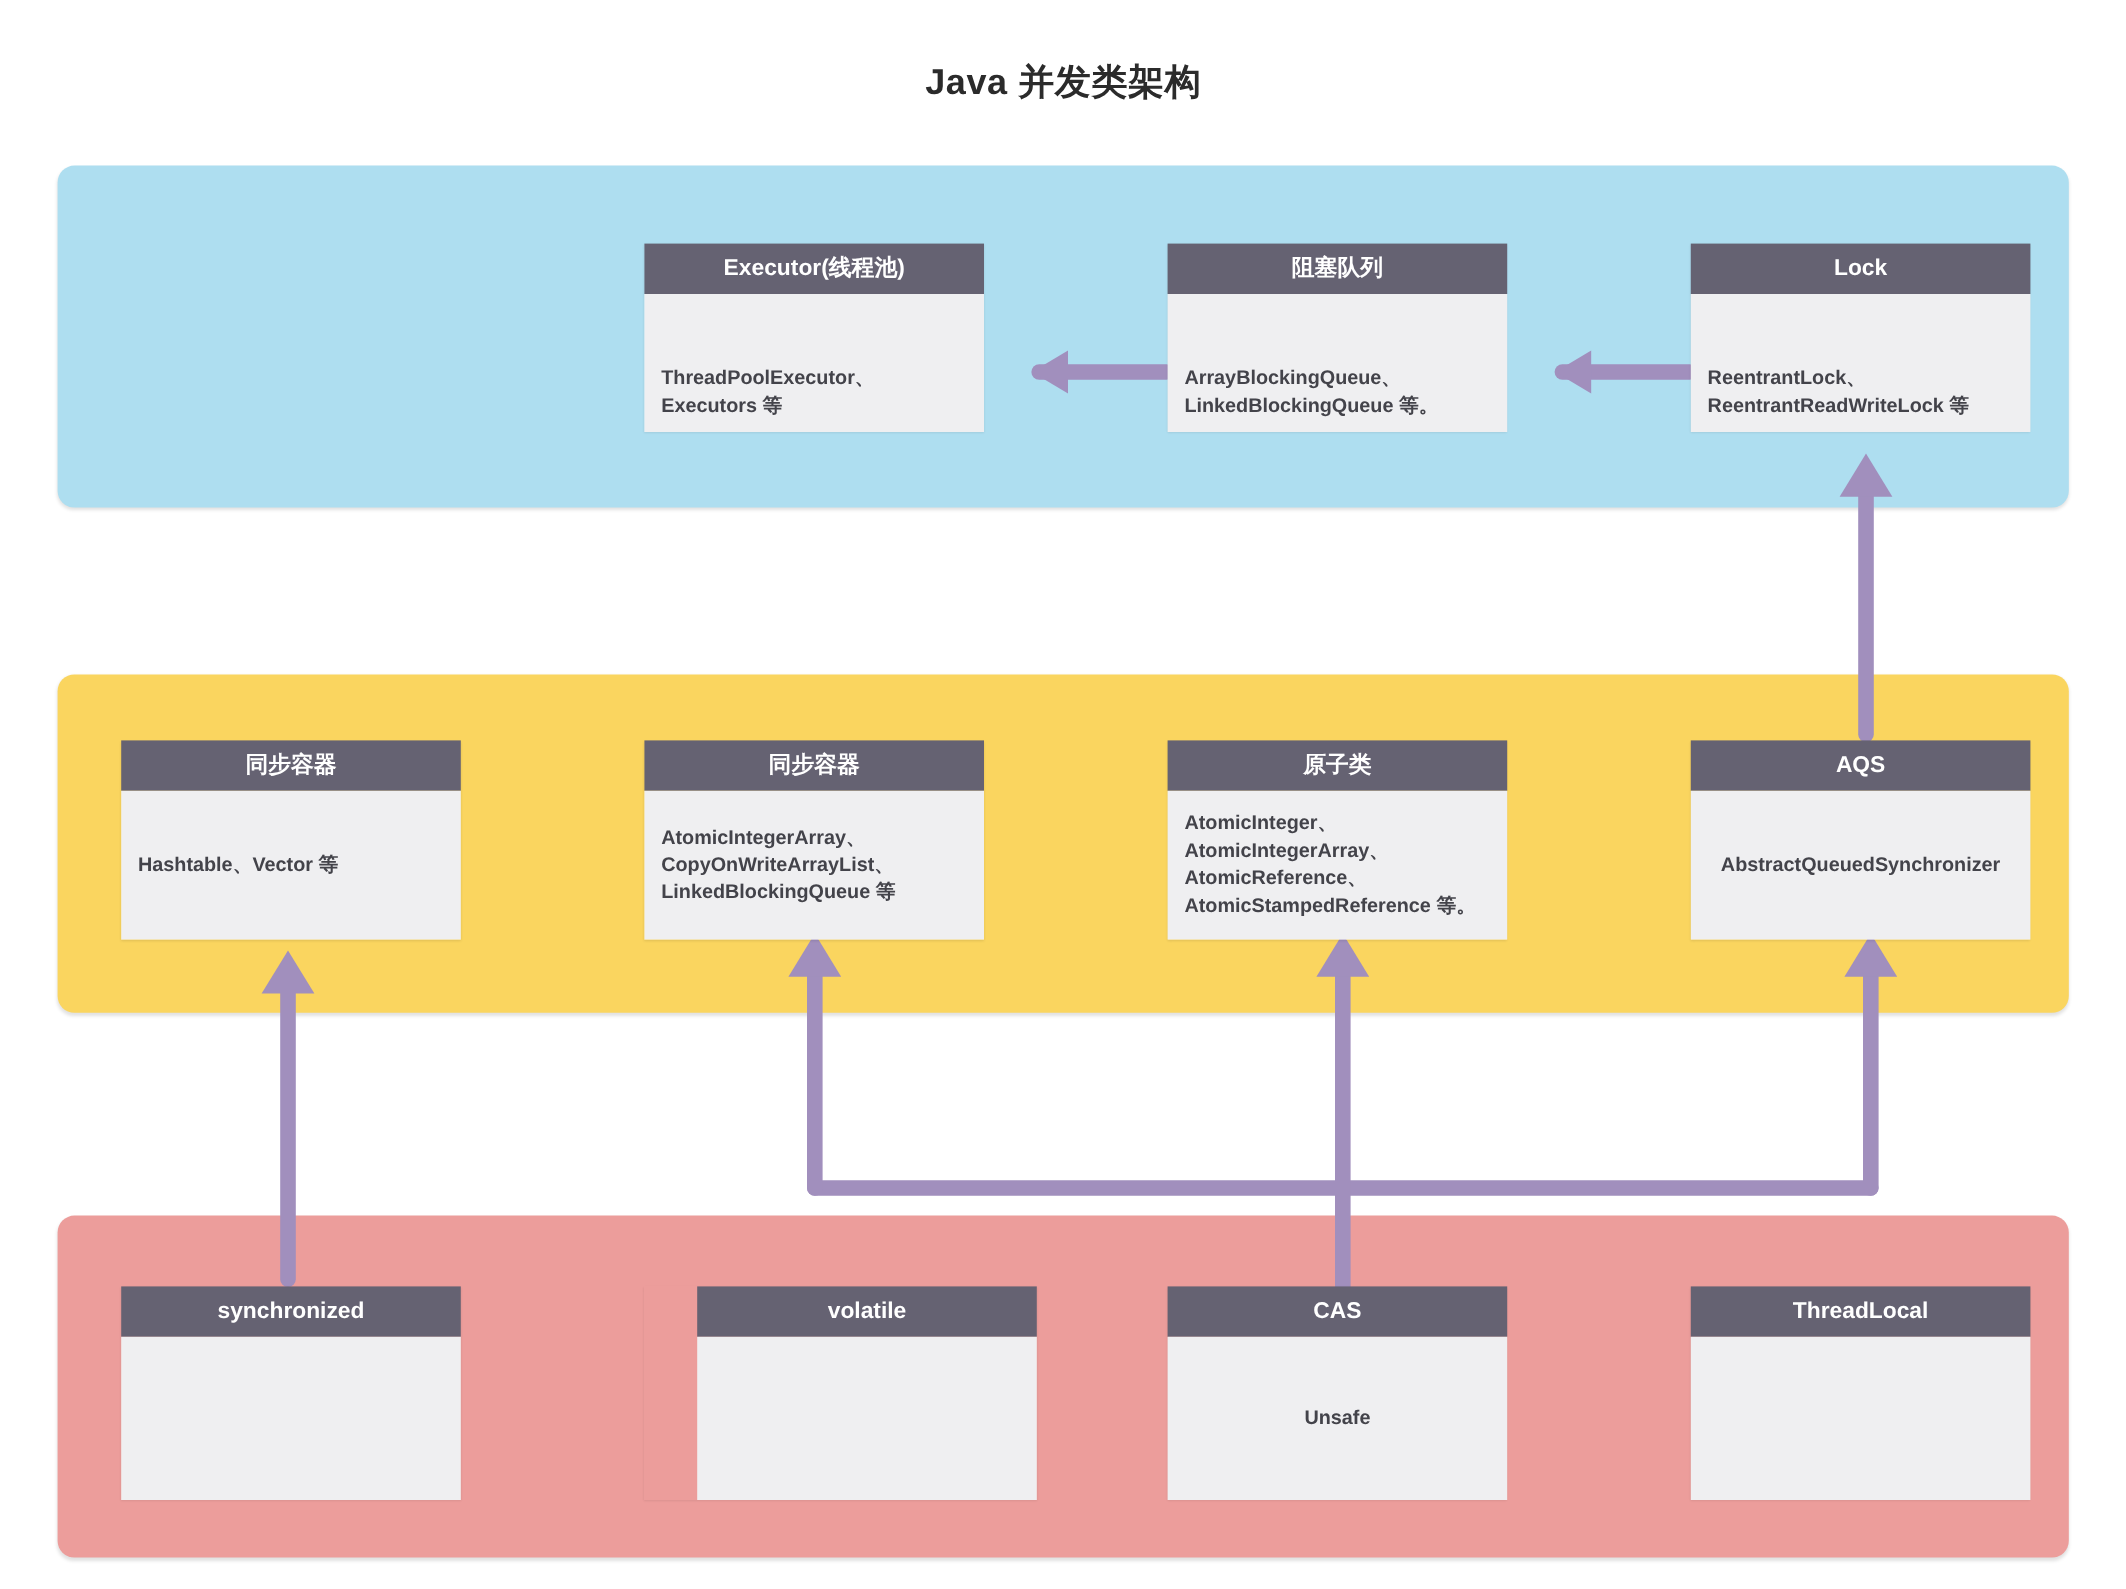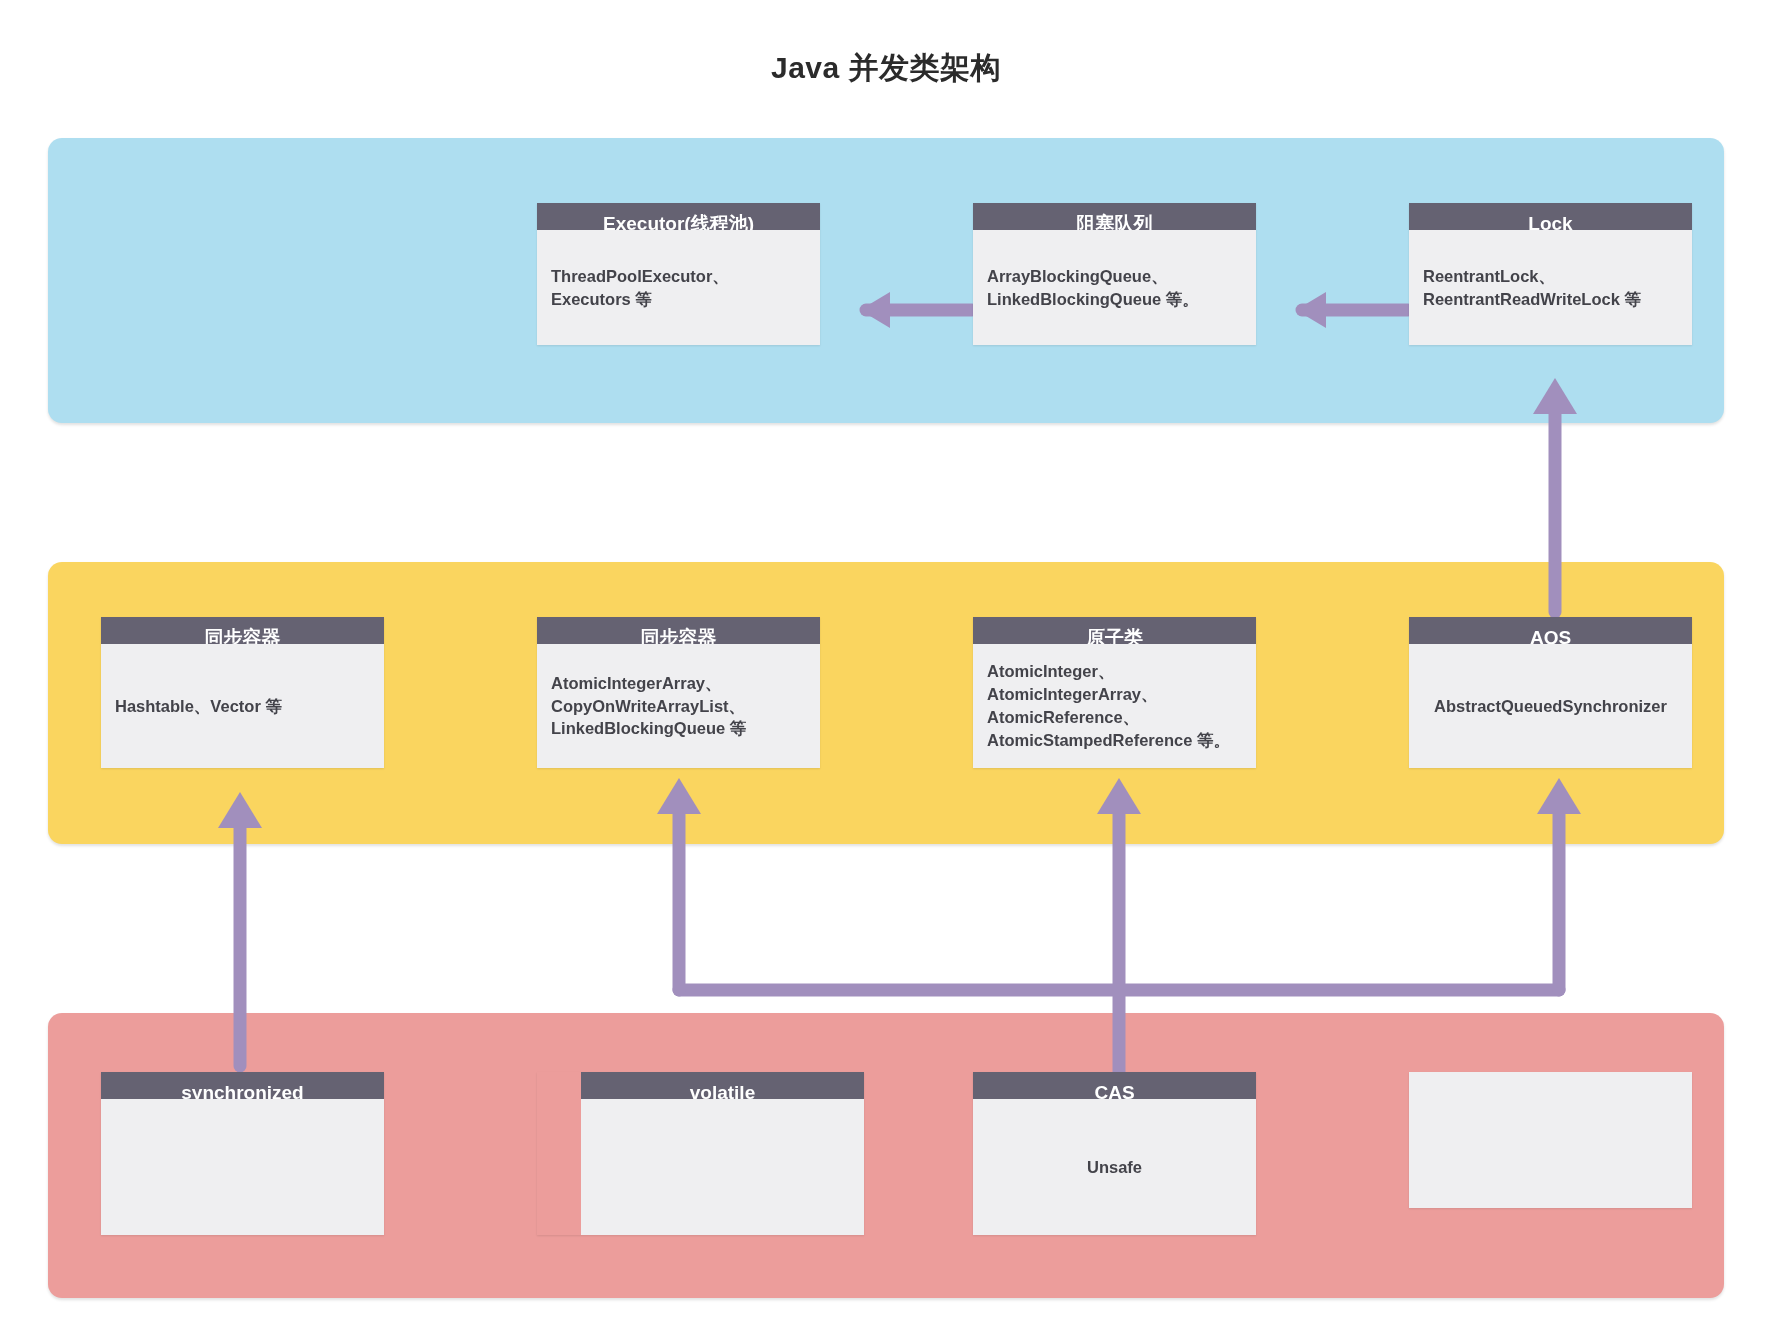--- a/index.html
+++ b/index.html
@@ -45,42 +45,42 @@
     position: absolute;
     width: 283px;
     box-shadow: 0 1px 2px rgba(0,0,0,0.10);
   }
   .card-header {
     background: #656272;
     color: #ffffff;
     font-size: 19px;
     font-weight: bold;
     text-align: center;
-    height: 27px;
+    height: 42px;
     line-height: 42px;
     overflow: hidden;
     white-space: nowrap;
   }
   .card-body {
     background: #EFEFF1;
     color: #43434a;
     font-size: 16.5px;
     font-weight: bold;
     line-height: 1.38;
     padding: 10px 14px;
     box-sizing: border-box;
     display: flex;
     flex-direction: column;
     justify-content: center;
   }
   .card-body.center { align-items: center; text-align: center; }
   .card-body.left   { align-items: flex-start; text-align: left; }
   .card-body .ln { white-space: nowrap; }
 
-  .h-115 { height: 115px; }
+  .h-115 { height: 115px; justify-content: flex-end; }
   .h-124 { height: 124px; }
   .h-136 { height: 136px; }
 
   
   .arrow-svg {
     position: absolute;
     overflow: visible;
     pointer-events: none;
   }
   .apath {
@@ -205,16 +205,17 @@
   </div>
 
   <div class="card" style="left:973px; top:1072px;">
     <div class="card-header">CAS</div>
     <div class="card-body h-136 center">
       <span class="ln">Unsafe</span>
     </div>
   </div>
 
   <div class="card" style="left:1409px; top:1072px;">
+    <div class="card-header">ThreadLocal</div>
     <div class="card-body h-136 center"></div>
   </div>
 
 </div>
 
 </body></html>

